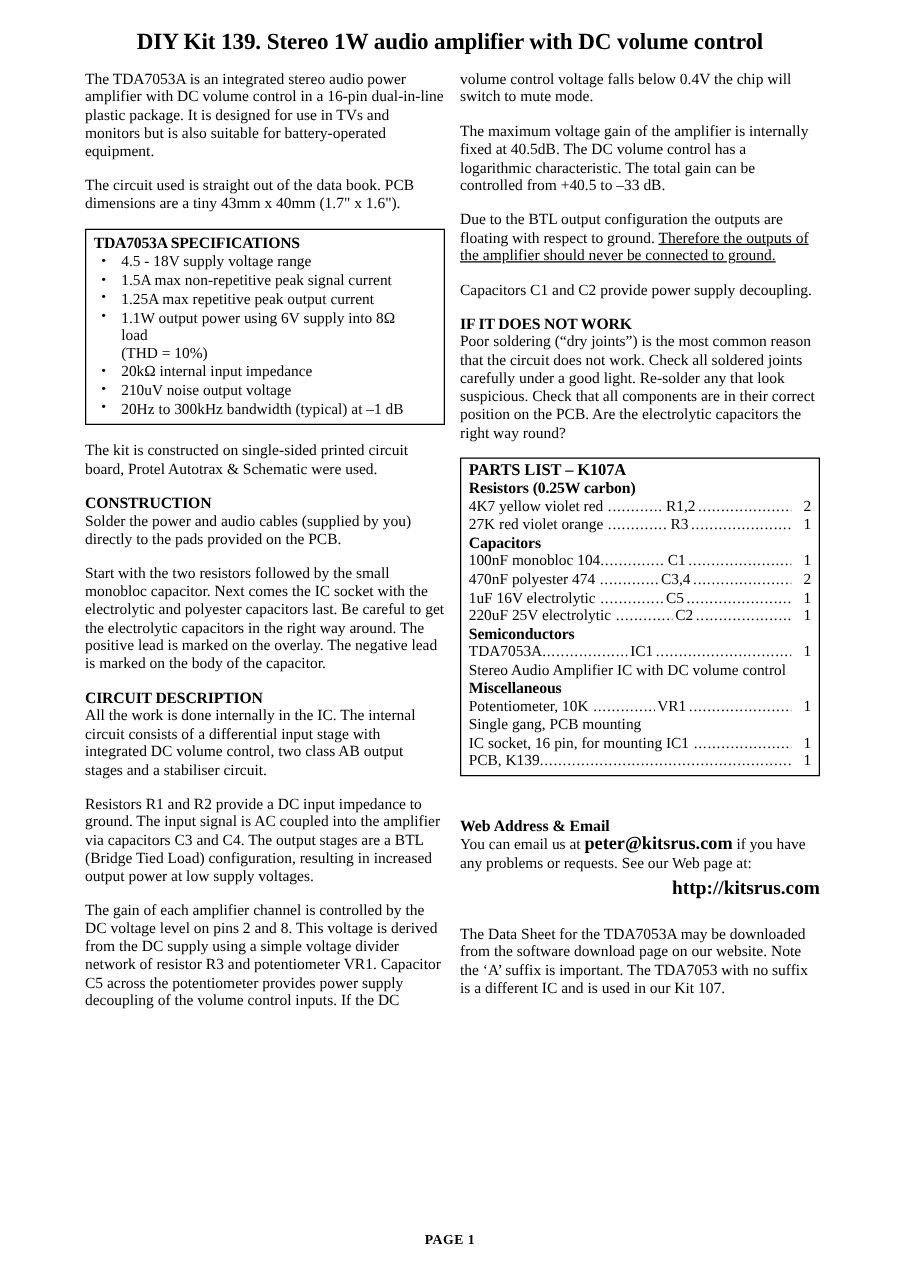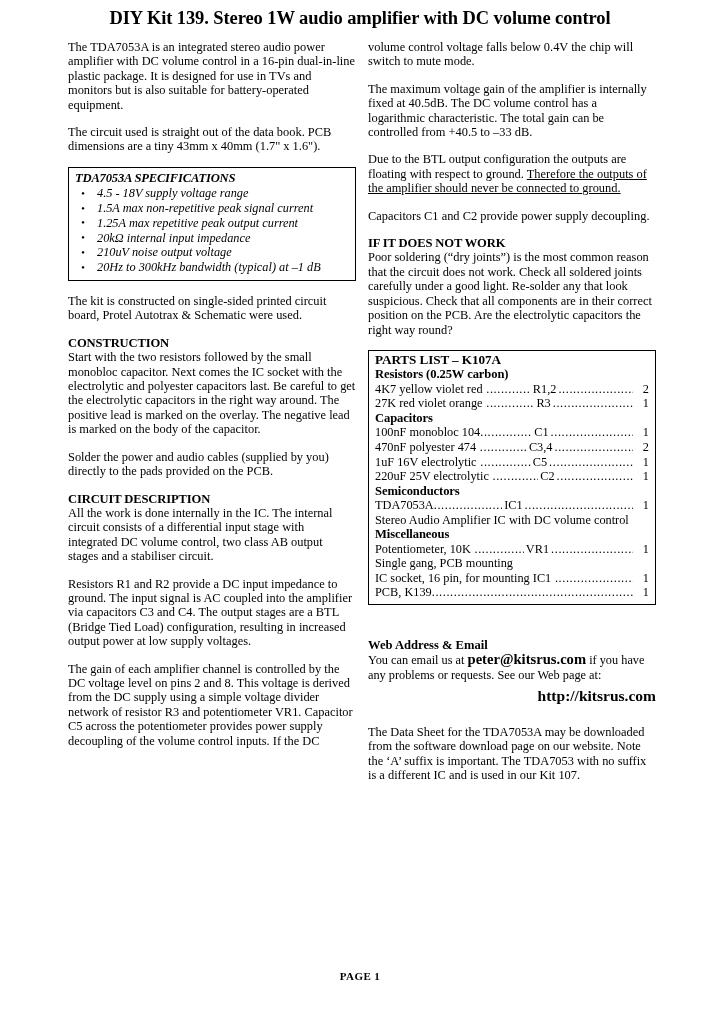--- a/index.html
+++ b/index.html
@@ -10,21 +10,21 @@
   body {
     width: 720px;
     height: 1012px;
     position: relative;
     font-family: "Liberation Serif", "DejaVu Serif", serif;
     color: #000000;
     overflow: hidden;
   }
   .page {
     position: absolute;
-    left: 0; top: 0;
+    left: 0; top: 16px;
     width: 720px;
     height: 856px;
   }
   .doc-title {
     position: absolute;
     left: 60px;
     top: 8px;
     width: 600px;
     text-align: center;
     font-weight: bold;
@@ -52,21 +52,20 @@
     font-size: 12.6px;
     letter-spacing: -0.15px;
   }
   .bold-underline { font-weight: normal; text-decoration: underline; }
 
   
   .spec-box {
     border: 1.4px solid #000;
     padding: 3px 16px 5px 6px;
     margin: 0 0 13px 0;
-    font-style: italic;
   }
   .spec-title {
     font-weight: bold;
     font-size: 12.6px;
     letter-spacing: -0.2px;
     margin-bottom: 1px;
   }
   ul.spec-list {
     list-style: none;
     margin: 0;
@@ -183,32 +182,33 @@
 
     <p class="para">The TDA7053A is an integrated stereo audio power amplifier with DC volume control in a 16-pin dual-in-line plastic package. It is designed for use in TVs and monitors but is also suitable for battery-operated equipment.</p>
     <p class="para">The circuit used is straight out of the data book. PCB dimensions are a tiny 43mm x 40mm (1.7" x 1.6").</p>
 
     <div class="spec-box">
       <div class="spec-title">TDA7053A SPECIFICATIONS</div>
       <ul class="spec-list">
         <li>4.5 - 18V supply voltage range</li>
         <li>1.5A max non-repetitive peak signal current</li>
         <li>1.25A max repetitive peak output current</li>
+        <li><span>1.1W output power using 6V supply into 8Ω load</span><span class="subline">(THD = 10%)</span></li>
         <li>20kΩ internal input impedance</li>
         <li>210uV noise output voltage</li>
         <li>20Hz to 300kHz bandwidth (typical) at –1 dB</li>
       </ul>
     </div>
 
     <p class="para">The kit is constructed on single-sided printed circuit board, Protel Autotrax &amp; Schematic were used.</p>
 
     <p class="heading">CONSTRUCTION</p>
+    <p class="para">Solder the power and audio cables (supplied by you) directly to the pads provided on the PCB.</p>
+
     <p class="para">Start with the two resistors followed by the small monobloc capacitor. Next comes the IC socket with the electrolytic and polyester capacitors last. Be careful to get the electrolytic capacitors in the right way around. The positive lead is marked on the overlay. The negative lead is marked on the body of the capacitor.</p>
-
-    <p class="para">Solder the power and audio cables (supplied by you) directly to the pads provided on the PCB.</p>
 
     <p class="heading">CIRCUIT DESCRIPTION</p>
     <p class="para">All the work is done internally in the IC. The internal circuit consists of a differential input stage with integrated DC volume control, two class AB output stages and a stabiliser circuit.</p>
     <p class="para">Resistors R1 and R2 provide a DC input impedance to ground. The input signal is AC coupled into the amplifier via capacitors C3 and C4. The output stages are a BTL (Bridge Tied Load) configuration, resulting in increased output power at low supply voltages.</p>
     <p class="para">The gain of each amplifier channel is controlled by the DC voltage level on pins 2 and 8. This voltage is derived from the DC supply using a simple voltage divider network of resistor R3 and potentiometer VR1. Capacitor C5 across the potentiometer provides power supply decoupling of the volume control inputs. If the DC</p>
 
   </div>
 
   <div class="col col-right">
 

